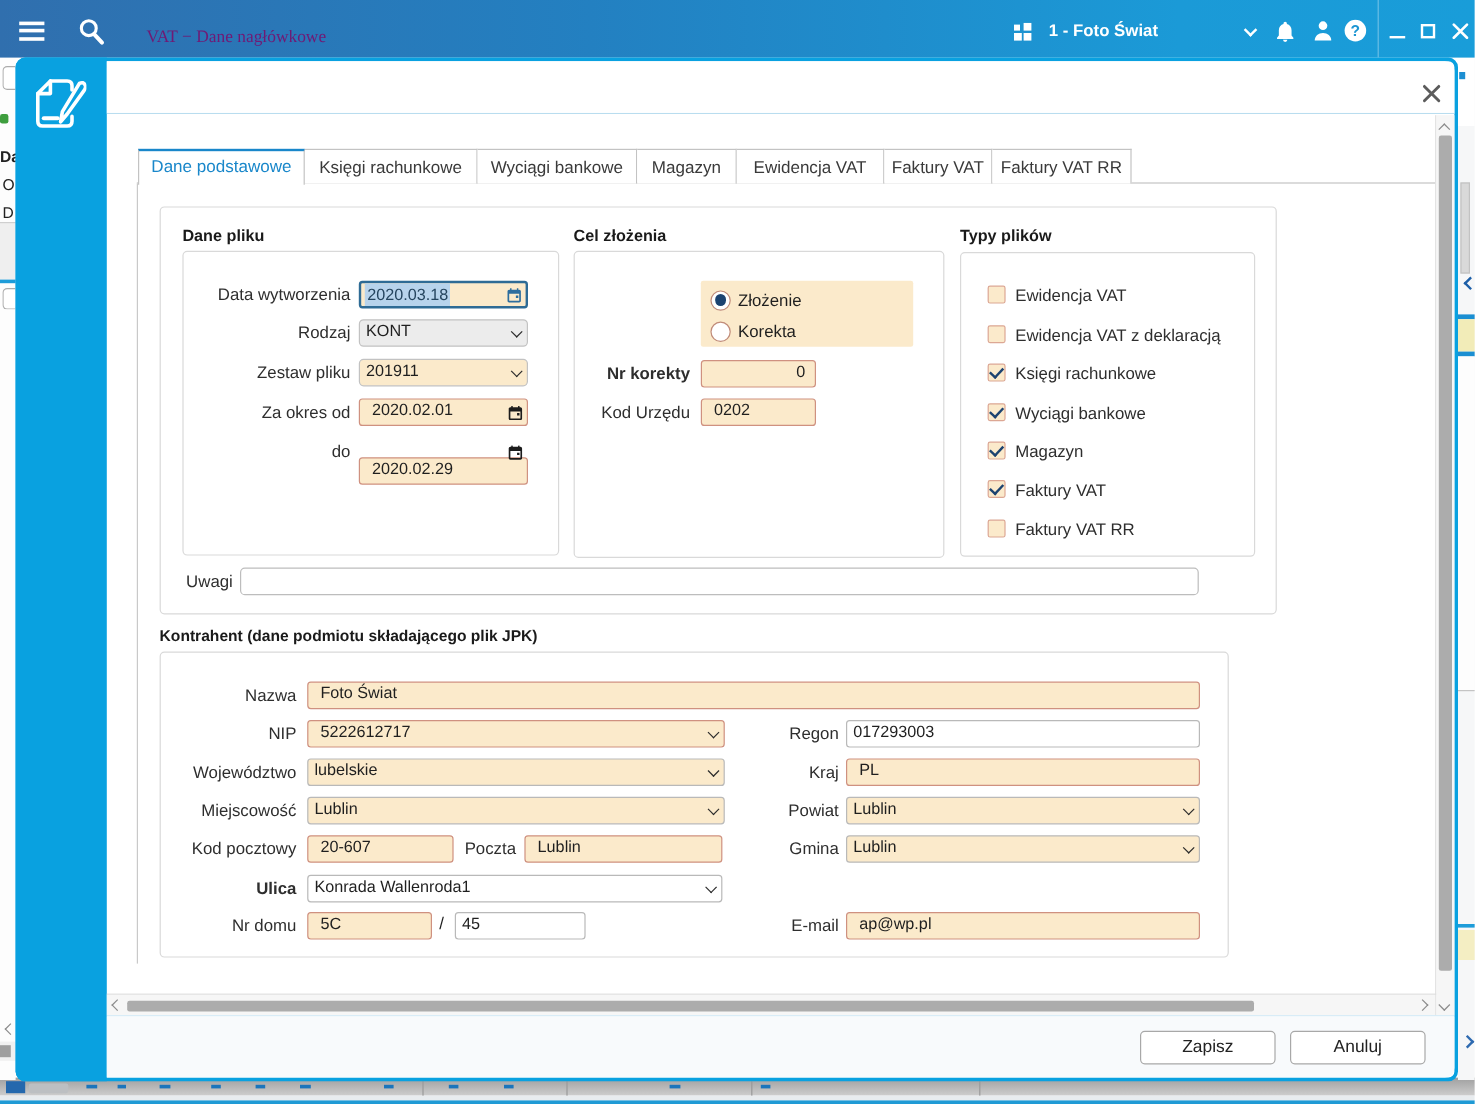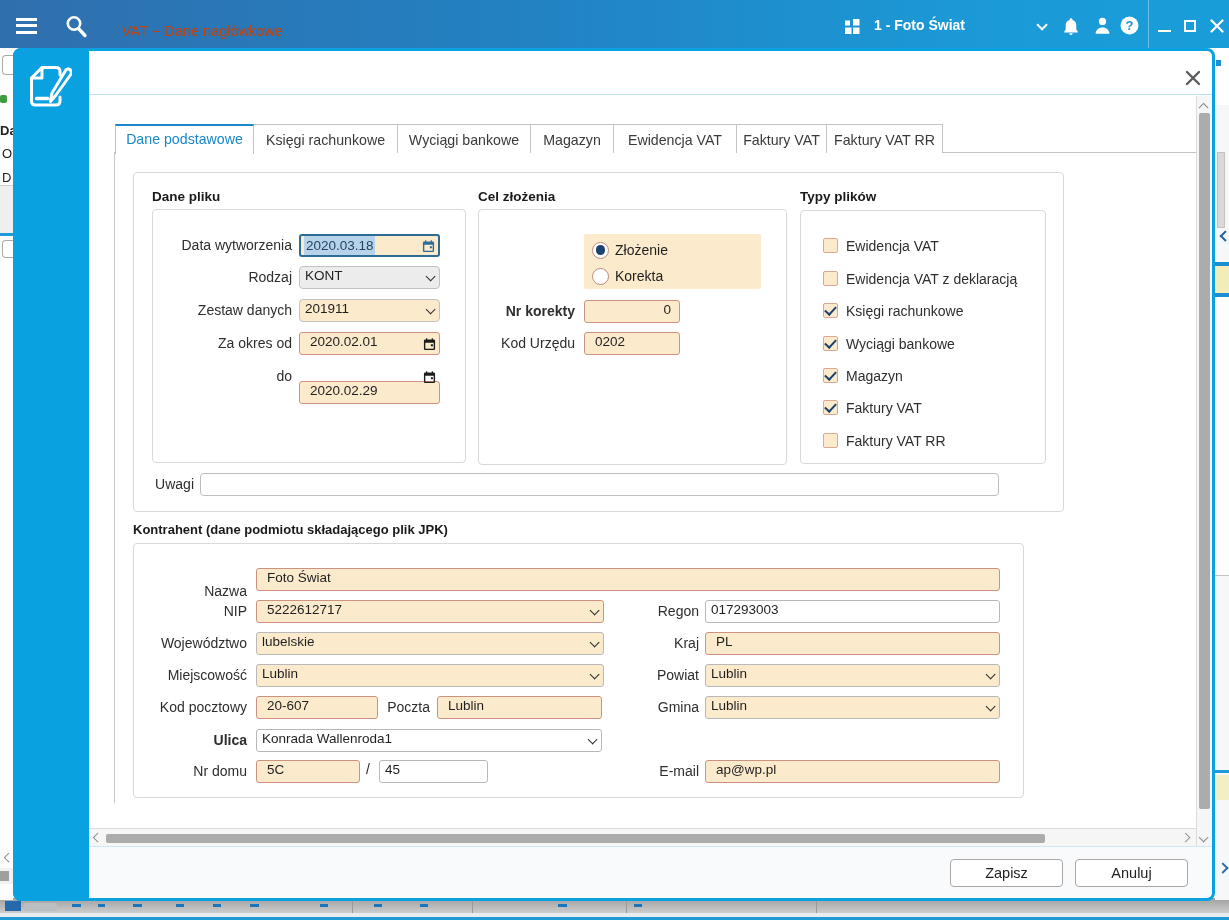--- a/index.html
+++ b/index.html
@@ -2,21 +2,21 @@
 <html><head>
 <meta charset="utf-8">
 <style>
 html,body{margin:0;padding:0;}
 body{width:1229px;height:920px;overflow:hidden;font-family:"Liberation Sans",sans-serif;position:relative;background:#fff;}
 #stage{position:absolute;left:0;top:0;width:1229px;height:920px;overflow:hidden;}
 .abs{position:absolute;box-sizing:border-box;}
 
 #topbar{left:0;top:0;width:1229px;height:48px;background:linear-gradient(90deg,#306fae 0%,#2380c1 40%,#1b9ad7 80%,#199dd9 100%);}
 #acttab{left:304px;top:14px;width:155px;height:34px;background:#fff;border-radius:5px 5px 0 0;color:#1a1a1a;font-size:15px;font-weight:bold;text-align:center;line-height:35px;}
-.wtxt{color:#c2410c;font-size:14.5px;}
+.wtxt{color:#701a75;font-size:14.5px;font-family:Liberation Serif, serif;}
 
 #modal{left:13px;top:48px;width:1202px;height:853px;background:#fff;border:3px solid #09a1e0;border-radius:8px;}
 #sidebar{left:13px;top:48px;width:76px;height:853px;background:#09a1e0;border-radius:8px 0 0 8px;}
 #mhead{left:89px;top:51px;width:1123px;height:44px;background:#fff;border-bottom:1px solid #b9ddef;border-radius:0 8px 0 0;}
 #mtitle{left:113px;top:67px;font-size:17px;font-weight:bold;color:#1a1a1a;}
 
 .tab{top:124px;height:29px;background:#fff;border:1px solid #c3c3c3;border-bottom:none;font-size:14.2px;color:#3a3a3a;text-align:center;line-height:31px;}
 .tabline{left:114px;top:152px;width:1082px;height:1px;background:#c3c3c3;}
 
 .gbox{border:1px solid #d9d9d9;border-radius:4px;background:#fff;}
@@ -189,21 +189,21 @@
     <div class="abs glabel" style="left:152px;top:189px;">Dane pliku</div>
     <div class="abs gbox" style="left:152px;top:209px;width:314px;height:254px;"></div>
     <div class="abs lab" style="left:100px;top:234px;width:192px;">Data wytworzenia</div>
     <div class="abs inp cream" style="left:299px;top:234px;width:141px;border:2px solid #2e6b95;line-height:19px;padding-left:3px;"><span style="background:#b7d3ec;color:#25455f;padding:2px 1px 2px 2px;">2020.03.18</span></div>
     <svg class="abs" style="left:422px;top:240px;" width="13" height="13" viewBox="0 0 14 14">
         <path fill="#2d6d9e" d="M11.5 1.5h-.8V.3H9.4v1.2H4.6V.3H3.3v1.2h-.8C1.6 1.5 1 2.2 1 3v8.5c0 .8.6 1.5 1.5 1.5h9c.8 0 1.5-.7 1.5-1.5V3c0-.8-.7-1.5-1.5-1.5zm0 10h-9V5.2h9v6.3zm-3-4.8h2.2v2.2H8.5V6.7z"></path>
       </svg>
     <div class="abs lab" style="left:100px;top:266px;width:192px;">Rodzaj</div>
     <div class="abs inp" style="left:299px;top:266px;width:141px;background:#ececec;border:1px solid #c2c2c2;border-radius:4px;">KONT</div>
     <div class="chev" style="left:427px;top:273px;"></div>
-    <div class="abs lab" style="left:100px;top:299px;width:192px;">Zestaw danych</div>
+    <div class="abs lab" style="left:100px;top:299px;width:192px;">Zestaw pliku</div>
     <div class="abs inp cream" style="left:299px;top:299px;width:141px;border:1px solid #c2c2c2;border-radius:4px;">201911</div>
     <div class="chev" style="left:427px;top:306px;"></div>
     <div class="abs lab" style="left:100px;top:332px;width:192px;">Za okres od</div>
     <div class="abs inp cream sal" style="left:299px;top:332px;width:141px;">2020.02.01</div>
     <svg class="abs" style="left:423px;top:338px;" width="13" height="13" viewBox="0 0 14 14">
         <path fill="#1c1c1c" d="M11.5 1.5h-.8V.3H9.4v1.2H4.6V.3H3.3v1.2h-.8C1.6 1.5 1 2.2 1 3v8.5c0 .8.6 1.5 1.5 1.5h9c.8 0 1.5-.7 1.5-1.5V3c0-.8-.7-1.5-1.5-1.5zm0 10h-9V5.2h9v6.3zm-3-4.8h2.2v2.2H8.5V6.7z"></path>
       </svg>
     <div class="abs lab" style="left:100px;top:365px;width:192px;">do</div>
     <div class="abs inp cream sal" style="left:299px;top:365px;width:141px;margin-top:16px;">2020.02.29</div>
     <svg class="abs" style="left:423px;top:371px;" width="13" height="13" viewBox="0 0 14 14">
@@ -237,21 +237,21 @@
     <div class="cb on" style="left:823px;top:400px;"></div>
       <div class="cblab" style="left:846px;top:400px;">Faktury VAT</div>
     <div class="cb" style="left:823px;top:433px;"></div>
       <div class="cblab" style="left:846px;top:433px;">Faktury VAT RR</div>
 
     <div class="abs lab" style="left:100px;top:473px;width:94px;">Uwagi</div>
     <div class="abs inp" style="left:200px;top:473px;width:799px;background:#fff;border:1px solid #bdbdbd;border-radius:4px;"></div>
 
     <div class="abs glabel" style="left:133px;top:522px;font-size:13px;">Kontrahent (dane podmiotu składającego plik JPK)</div>
     <div class="abs gbox" style="left:133px;top:543px;width:891px;height:255px;"></div>
-    <div class="abs lab" style="left:100px;top:568px;width:147px;margin-top:12px;">Nazwa</div>
+    <div class="abs lab" style="left:100px;top:568px;width:147px;">Nazwa</div>
     <div class="abs inp cream sal" style="left:256px;top:568px;width:744px;">Foto Świat</div>
     <div class="abs lab" style="left:100px;top:600px;width:147px;">NIP</div>
     <div class="abs inp cream sal" style="left:256px;top:600px;width:348px;">5222612717</div>
     <div class="chev" style="left:591px;top:607px;"></div>
     <div class="abs lab" style="left:552px;top:600px;width:147px;">Regon</div>
     <div class="abs inp gry" style="left:705px;top:600px;width:295px;background:#fff;">017293003</div>
     <div class="abs lab" style="left:100px;top:632px;width:147px;">Województwo</div>
     <div class="abs inp cream gry" style="left:256px;top:632px;width:348px;">lubelskie</div>
     <div class="chev" style="left:591px;top:639px;"></div>
     <div class="abs lab" style="left:552px;top:632px;width:147px;">Kraj</div>

